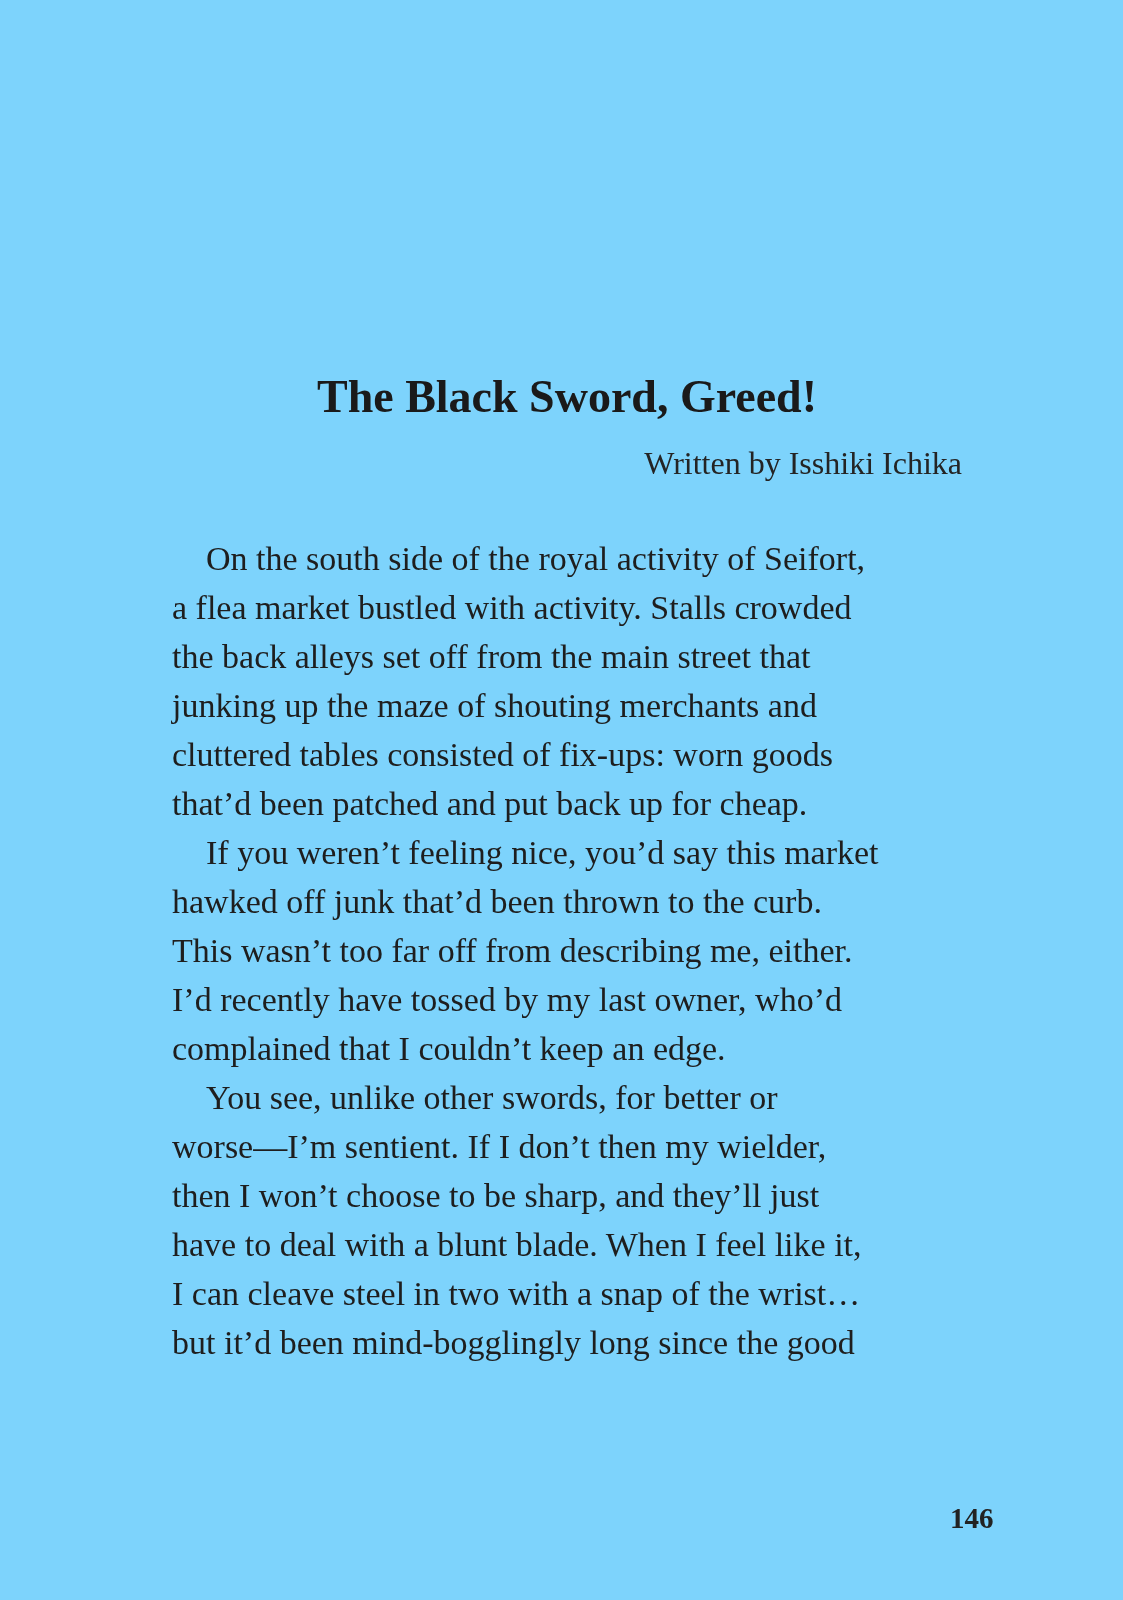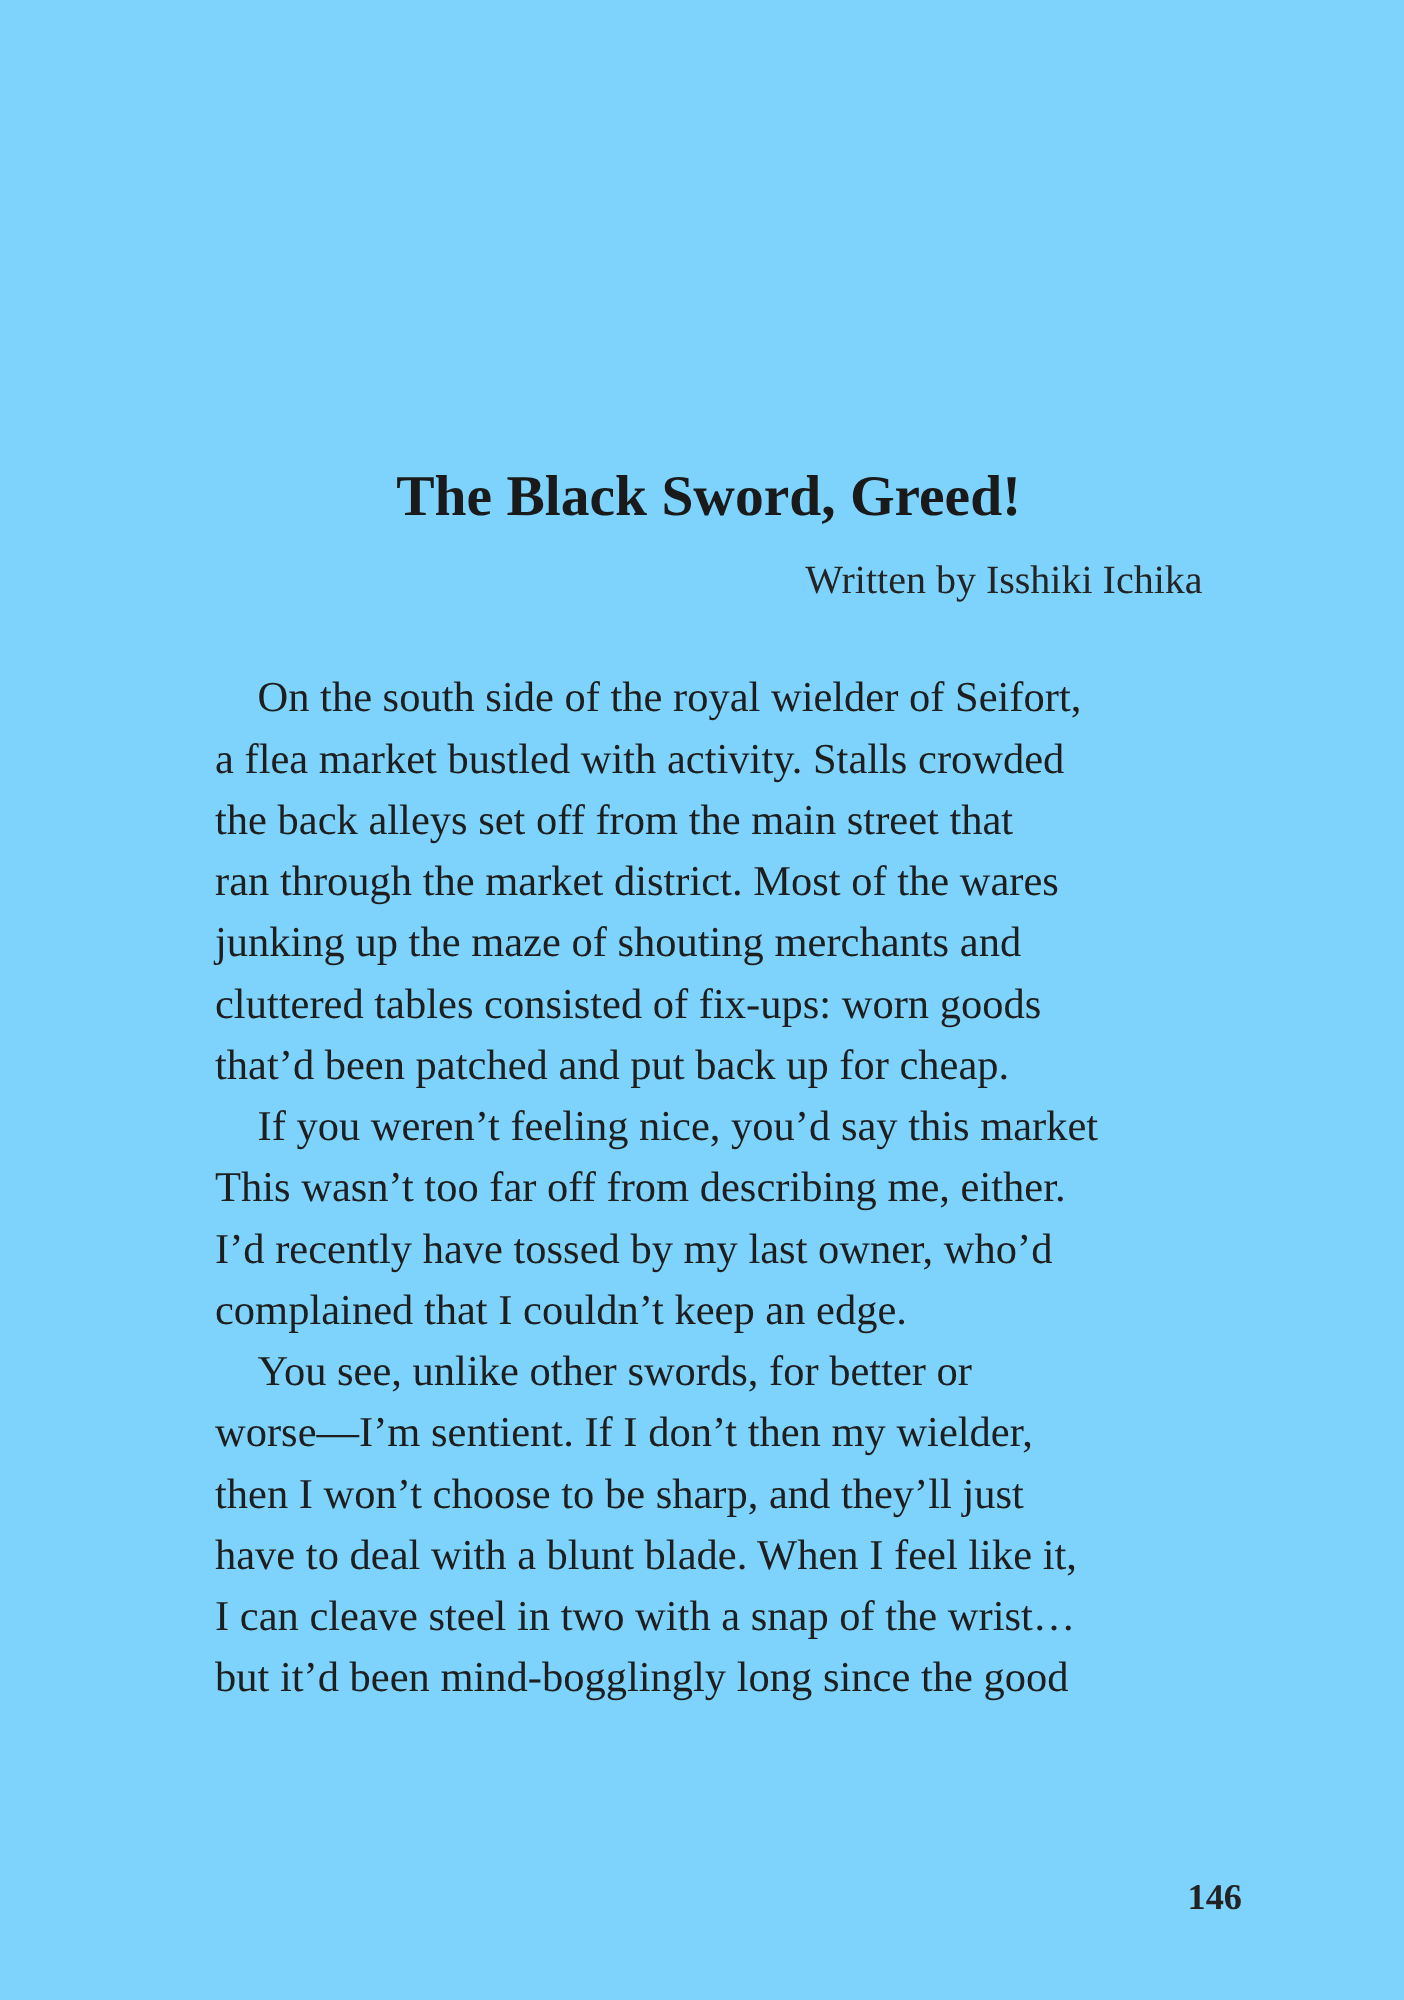--- a/index.html
+++ b/index.html
@@ -67,28 +67,28 @@
     color: #222222;
   }
 </style>
 </head>
 <body>
 
 <div class="book-page">
   <h1 class="chapter-title">The Black Sword, Greed!</h1>
   <div class="byline">Written by Isshiki Ichika</div>
   <div class="body-text" id="body-text">
-      <div class="body-line indent">On the south side of the royal wielder of Seifort,</div>
+      <div class="body-line indent">On the south side of the royal activity of Seifort,</div>
       <div class="body-line">a flea market bustled with activity. Stalls crowded</div>
       <div class="body-line">the back alleys set off from the main street that</div>
-      <div class="body-line">ran through the market district. Most of the wares</div>
       <div class="body-line">junking up the maze of shouting merchants and</div>
       <div class="body-line">cluttered tables consisted of fix-ups: worn goods</div>
       <div class="body-line">that’d been patched and put back up for cheap.</div>
       <div class="body-line indent">If you weren’t feeling nice, you’d say this market</div>
+      <div class="body-line">hawked off junk that’d been thrown to the curb.</div>
       <div class="body-line">This wasn’t too far off from describing me, either.</div>
       <div class="body-line">I’d recently have tossed by my last owner, who’d</div>
       <div class="body-line">complained that I couldn’t keep an edge.</div>
       <div class="body-line indent">You see, unlike other swords, for better or</div>
       <div class="body-line">worse—I’m sentient. If I don’t then my wielder,</div>
       <div class="body-line">then I won’t choose to be sharp, and they’ll just</div>
       <div class="body-line">have to deal with a blunt blade. When I feel like it,</div>
       <div class="body-line">I can cleave steel in two with a snap of the wrist…</div>
       <div class="body-line">but it’d been mind-bogglingly long since the good</div>
     </div>

